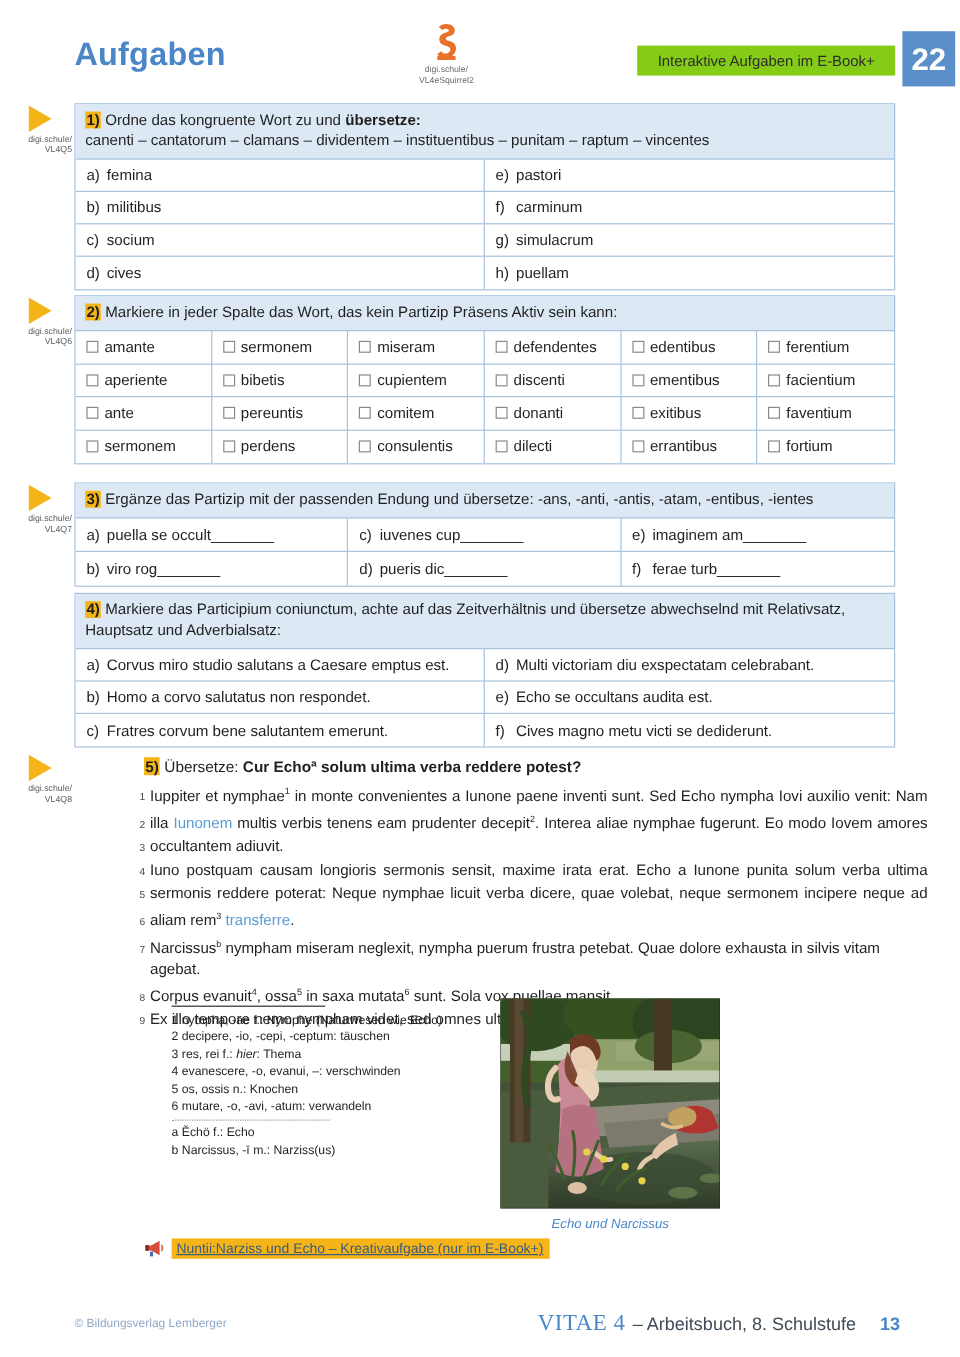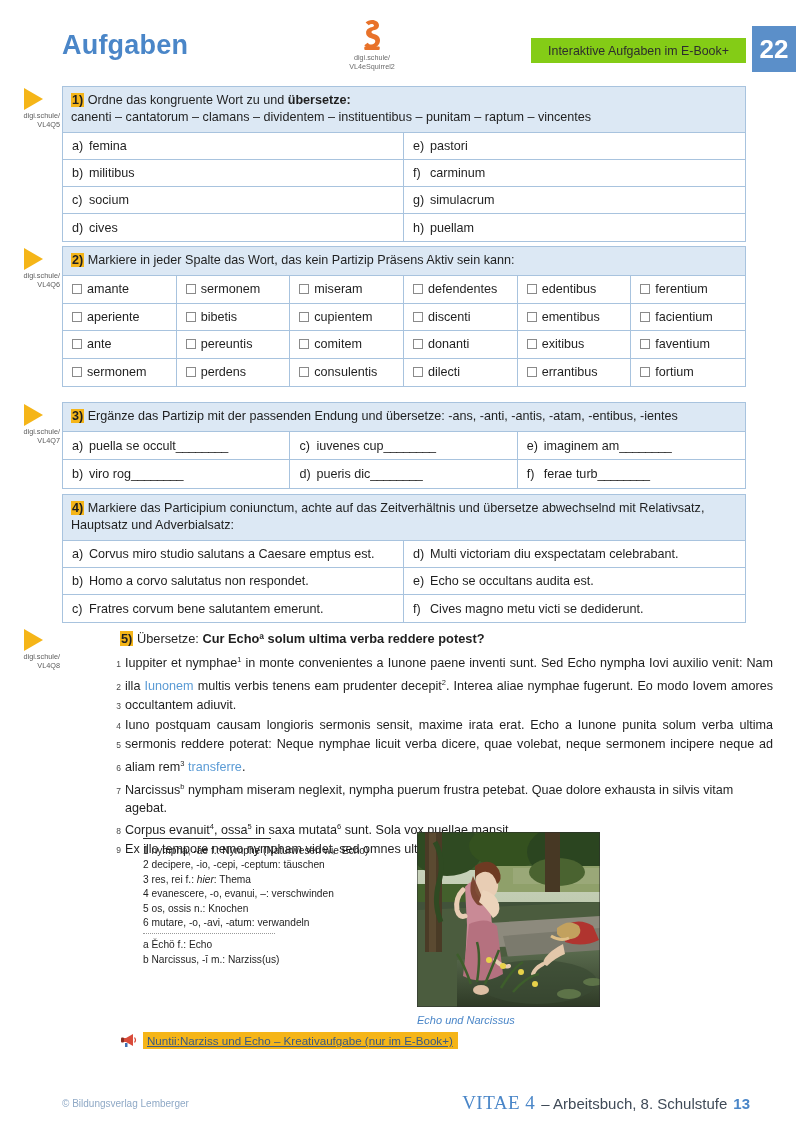--- a/index.html
+++ b/index.html
@@ -212,20 +212,21 @@
     position: absolute;
     left: 417px; top: 832px;
     width: 183px; height: 175px;
     overflow: hidden;
     background: #3b5028;
   }
   .caption {
     position: absolute;
     left: 417px; top: 1014px;
     width: 183px;
+    text-align: center;
     font-size: 11px;
     font-style: italic;
     color: #4a86c8;
   }
 
   
   .nuntii {
     position: absolute;
     left: 143px; top: 1032px;
     height: 17px;
@@ -265,20 +266,21 @@
     letter-spacing: .5px;
   }
   .sub {
     font-size: 15px;
     color: #3f4a57;
   }
   .pg {
     font-size: 15px;
     font-weight: bold;
     color: #4a86c8;
+    margin-left: 14px;
   }
 </style>
 </head>
 <body>
 
 <div class="page">
 
   <div class="header">
     <div class="page-title">Aufgaben</div>
 

